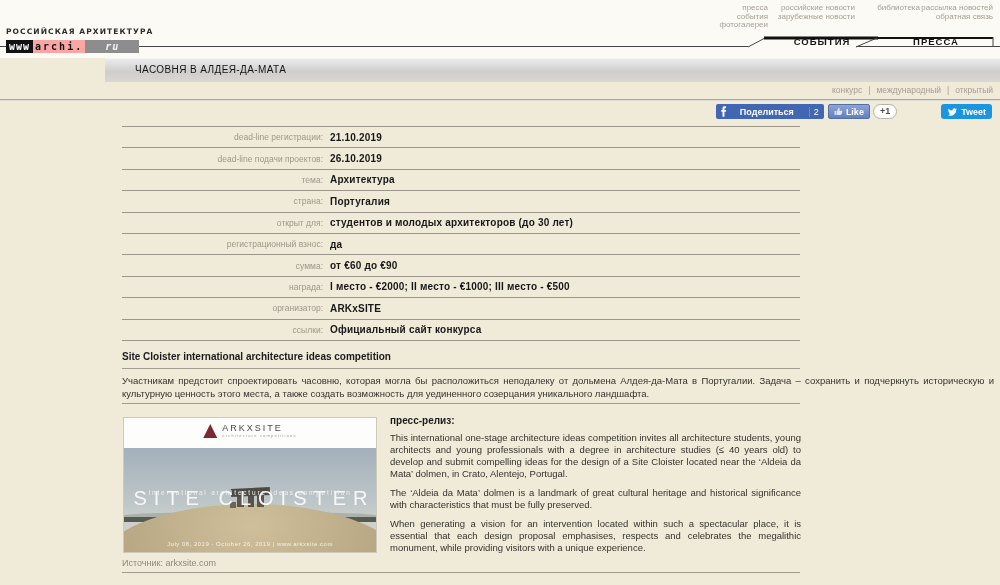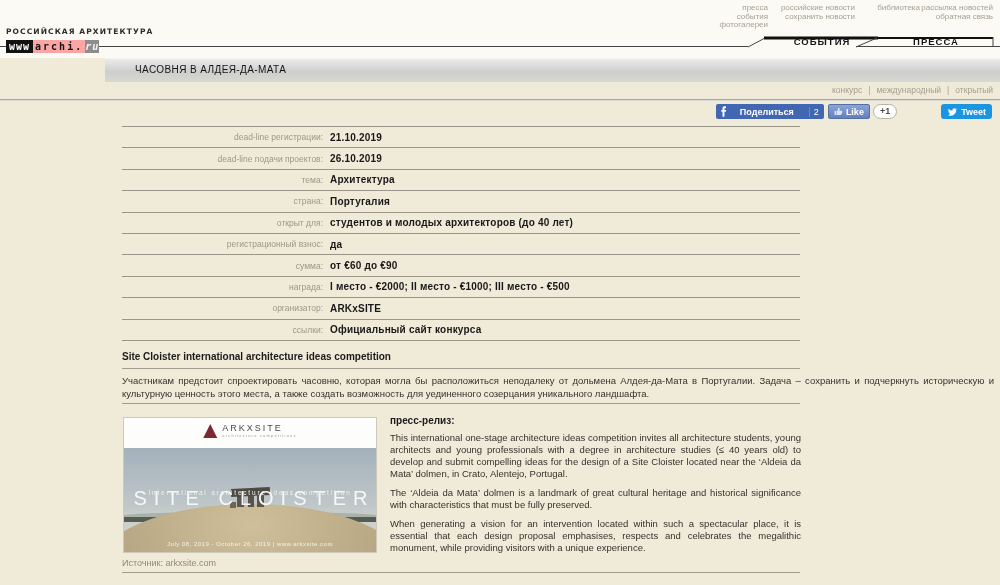--- a/index.html
+++ b/index.html
@@ -15,21 +15,21 @@
   .nav-col div{cursor:pointer;}
   .nav-col-1{right:232px;}
   .nav-col-2{right:145px;}
   .nav-col-3{right:80px;}
   .nav-col-4{right:7px;}
   .logo{position:absolute;left:6px;top:27px;z-index:3;}
   .logo-line1{font-size:7.5px;font-weight:bold;letter-spacing:1.1px;color:#2c2c2c;font-family:"DejaVu Sans",sans-serif;}
   .logo-boxes{margin-top:4px;display:flex;align-items:center;font-family:"DejaVu Sans Mono","Liberation Mono",monospace;font-size:10px;font-weight:bold;}
   .box-www{background:#121212;color:#fff;padding:1px 3px;letter-spacing:1px;}
   .box-archi{color:#161616;padding:1px 2px;letter-spacing:2px;background:#fca5a5;}
-  .box-ru{background:#8d8d8d;color:#f2f2f2;padding:1px 0;letter-spacing:1px;font-style:italic;}
+  .box-ru{background:#8d8d8d;color:#f2f2f2;padding:1px 20px;letter-spacing:1px;font-style:italic;}
   .tabstrip{position:absolute;top:36px;left:0;width:1000px;height:14px;z-index:2;}
   .tabstrip text{font-family:"Liberation Sans",sans-serif;font-size:9.5px;font-weight:bold;letter-spacing:1px;fill:#161616;cursor:pointer;}
   
   .title-bar{position:absolute;top:58px;left:105px;width:895px;height:23px;
     background:linear-gradient(180deg,#ebebeb 0%,#cecece 55%,#d9d7d1 100%);
     border-top:1px solid #f5f5f5;}
   .title-bar span{display:block;padding-left:30px;line-height:22px;font-size:10px;font-weight:normal;letter-spacing:.4px;color:#151515;}
   
   .tags{position:absolute;top:85px;right:7px;font-size:8.5px;color:#a49e91;}
   .tags span{cursor:pointer;}
@@ -85,21 +85,21 @@
 <div id="screen">
 
   <div class="header-band">
     <div class="nav-col nav-col-1">
       <div>пресса</div>
       <div>события</div>
       <div>фотогалереи</div>
     </div>
     <div class="nav-col nav-col-2">
       <div>российские новости</div>
-      <div>сохранить новости</div>
+      <div>зарубежные новости</div>
     </div>
     <div class="nav-col nav-col-3">
       <div>библиотека</div>
     </div>
     <div class="nav-col nav-col-4">
       <div>рассылка новостей</div>
       <div>обратная связь</div>
     </div>
 
     <div class="logo">
@@ -175,21 +175,21 @@
     <div class="detail-row">
         <div class="detail-label">тема:</div>
         <div class="detail-value">Архитектура</div>
       </div>
     <div class="detail-row">
         <div class="detail-label">страна:</div>
         <div class="detail-value">Португалия</div>
       </div>
     <div class="detail-row">
         <div class="detail-label">открыт для:</div>
-        <div class="detail-value">студентов и молодых архитекторов (до 40 лет)</div>
+        <div class="detail-value">студентов и молодых архитекторов (до 30 лет)</div>
       </div>
     <div class="detail-row">
         <div class="detail-label">регистрационный взнос:</div>
         <div class="detail-value">да</div>
       </div>
     <div class="detail-row">
         <div class="detail-label">сумма:</div>
         <div class="detail-value">от €60 до €90</div>
       </div>
     <div class="detail-row">

